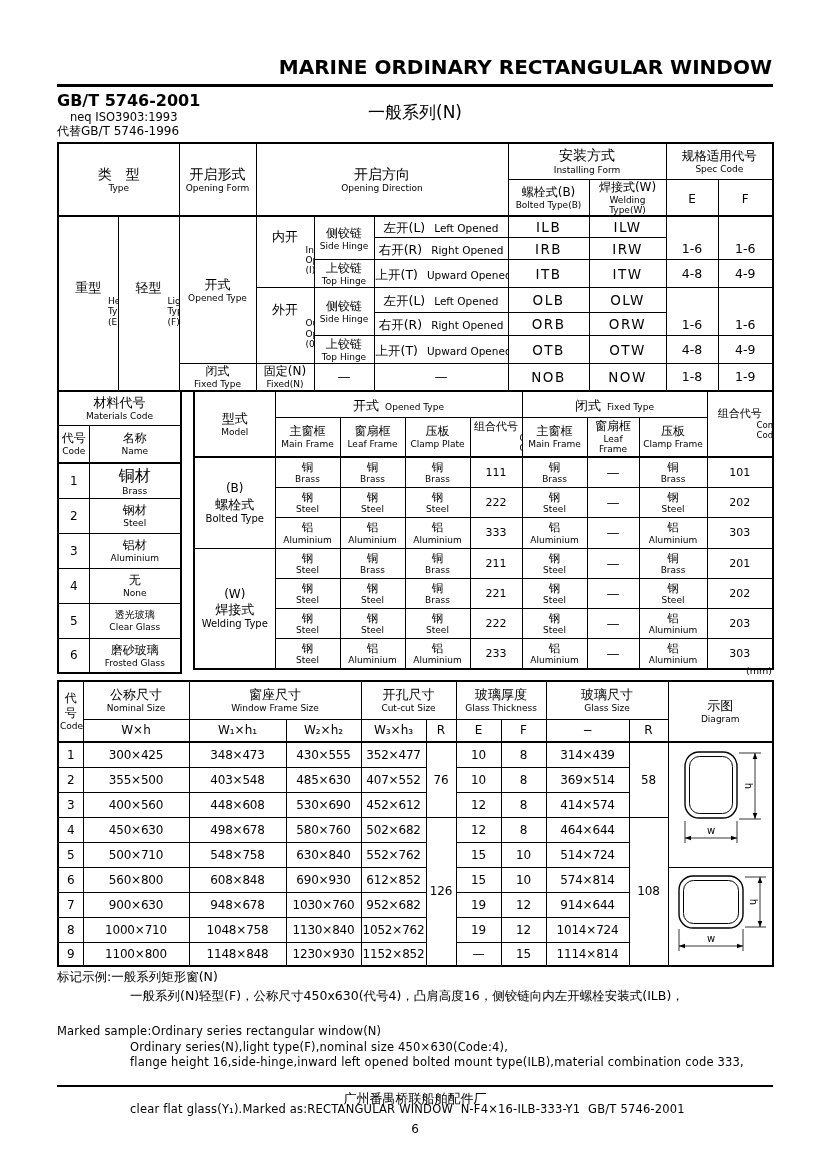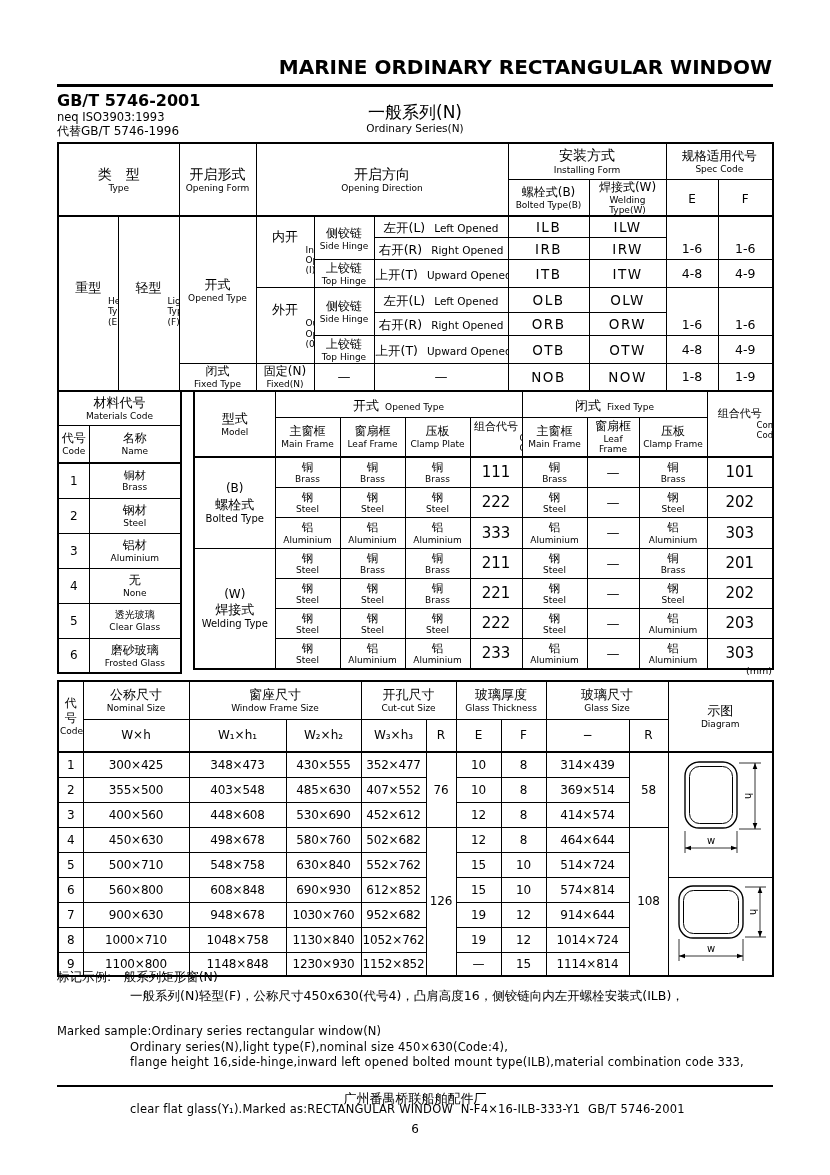--- a/index.html
+++ b/index.html
@@ -6,21 +6,21 @@
   body{
     width:830px;height:1175px;background:#ffffff;color:#000;
     font-family:"DejaVu Sans", sans-serif;position:relative;overflow:hidden;
   }
   .page{position:absolute;inset:0;}
   
   .hd-zh{position:absolute;left:57px;top:40px;font-size:30px;font-weight:600;letter-spacing:2px;}
   .hd-en{position:absolute;right:58px;top:55px;font-size:20px;font-weight:700;letter-spacing:0px;}
   .hd-rule{position:absolute;left:57px;top:84px;width:716px;height:3px;background:#000;}
   .hd-std{position:absolute;left:57px;top:91px;font-size:16px;font-weight:600;}
-  .hd-neq{position:absolute;left:57px;top:110px;font-size:11.5px;}
+  .hd-neq{position:absolute;left:70px;top:110px;font-size:11.5px;}
   .hd-rep{position:absolute;left:57px;top:123px;font-size:12px;}
   .hd-series-zh{position:absolute;left:57px;top:101px;width:716px;text-align:center;font-size:17px;}
   .hd-series-en{position:absolute;left:57px;top:122px;width:716px;text-align:center;font-size:10.5px;}
   
   table{border-collapse:collapse;table-layout:fixed;position:absolute;border:2px solid #000;}
   td{border:1px solid #000;padding:0 1px;text-align:center;vertical-align:middle;overflow:hidden;}
   tr.bsep td{border-top-width:2px;}
   .zh{display:block;font-size:13px;line-height:1.25;}
   .en{display:block;font-size:9px;line-height:1.15;}
   .pre{white-space:pre-line;padding-left:48px;}
@@ -33,21 +33,21 @@
   .vb{vertical-align:bottom;padding-bottom:3px;}
   .dir{white-space:nowrap;}
   .dir .dzh{font-size:12.5px;}
   .dir .den{font-size:10.5px;margin-left:9px;}
   .dash{font-size:13px;}
   
   .tag{display:block;font-size:12px;line-height:1.3;}
   #t2 .en{font-size:9px;}
   #t2 .comp .zh{font-size:11px;}
   #t2 .comp .en{font-size:8.5px;}
-  .ccode{font-size:15px;margin-left:40px;}
+  .ccode{font-size:11px;margin-left:40px;}
   
   .num{font-size:12px;white-space:nowrap;letter-spacing:-0.2px;}
   .sub{font-size:12px;}
   #t3 td.diag{padding:0;}
   .mm{position:absolute;right:58px;top:665px;font-size:9.5px;}
   svg{display:block;margin:0 auto;}
   
   .note{position:absolute;left:57px;white-space:pre;}
   .nzh{font-size:12.5px;}
   .nen{font-size:11.5px;letter-spacing:0.2px;}
@@ -61,21 +61,20 @@
 <body>
 
 <div class="page">
 
   <div class="hd-en">MARINE ORDINARY RECTANGULAR WINDOW</div>
   <div class="hd-rule"></div>
   <div class="hd-std">GB/T 5746-2001</div>
   <div class="hd-neq">neq ISO3903:1993</div>
   <div class="hd-rep">代替GB/T 5746-1996</div>
   <div class="hd-series-zh">一般系列(N)</div>
-  <div class="hd-series-en">Ordinary Series(N)</div>
 
   <table id="t1" style="left:57px;top:142px;width:715px;">
     <colgroup>
       <col style="width:60px">
         <col style="width:61px">
         <col style="width:77px">
         <col style="width:58px">
         <col style="width:60px">
       <col style="width:134px">
         <col style="width:81px">
@@ -237,21 +236,21 @@
             <span class="en">Code</span>
           </td>
       <td>
             <span class="zh" style="font-size:12px">名称</span>
             <span class="en">Name</span>
           </td>
     </tr>
     <tr class="bsep" style="height:35px">
       <td class="num">1</td>
       <td>
-            <span class="zh" style="font-size:11px">铜材</span>
+            <span class="zh" style="font-size:16px">铜材</span>
             <span class="en">Brass</span>
           </td>
     </tr>
     <tr style="height:35px">
       <td class="num">2</td>
       <td>
             <span class="zh" style="font-size:12px">钢材</span>
             <span class="en">Steel</span>
           </td>
     </tr>
@@ -571,21 +570,21 @@
           </td>
       <td colspan="2">
             <span class="zh">玻璃尺寸</span>
             <span class="en">Glass Size</span>
           </td>
       <td rowspan="2">
             <span class="zh">示图</span>
             <span class="en">Diagram</span>
           </td>
     </tr>
-    <tr style="height:33px">
+    <tr style="height:23px">
       <td class="sub">W×h</td>
       <td class="sub">W₁×h₁</td>
       <td class="sub">W₂×h₂</td>
       <td class="sub">W₃×h₃</td>
       <td class="sub">R</td>
       <td class="sub">E</td>
       <td class="sub">F</td>
       <td class="sub">−</td>
       <td class="sub">R</td>
     </tr>

